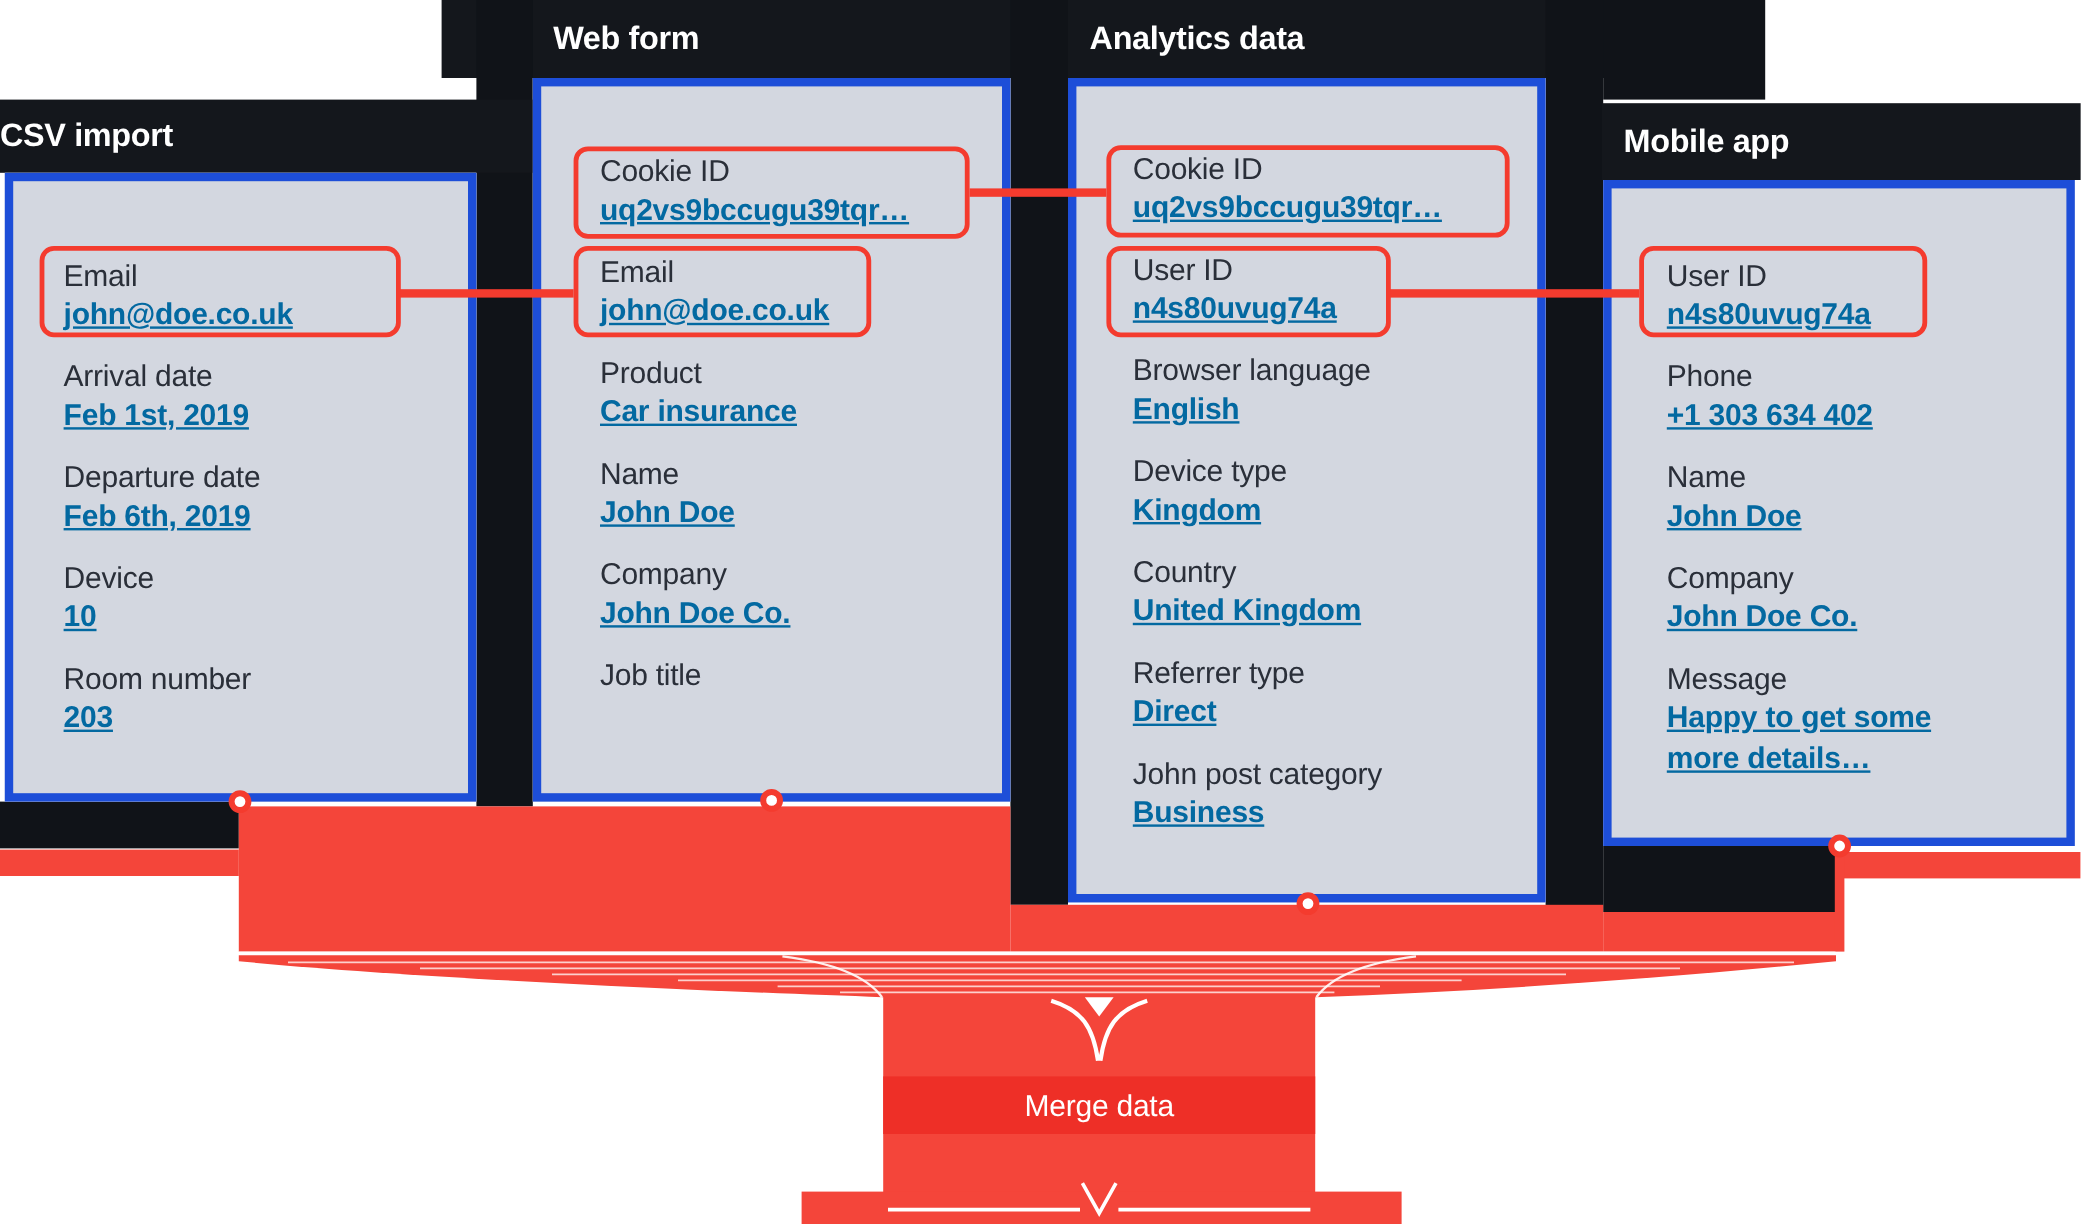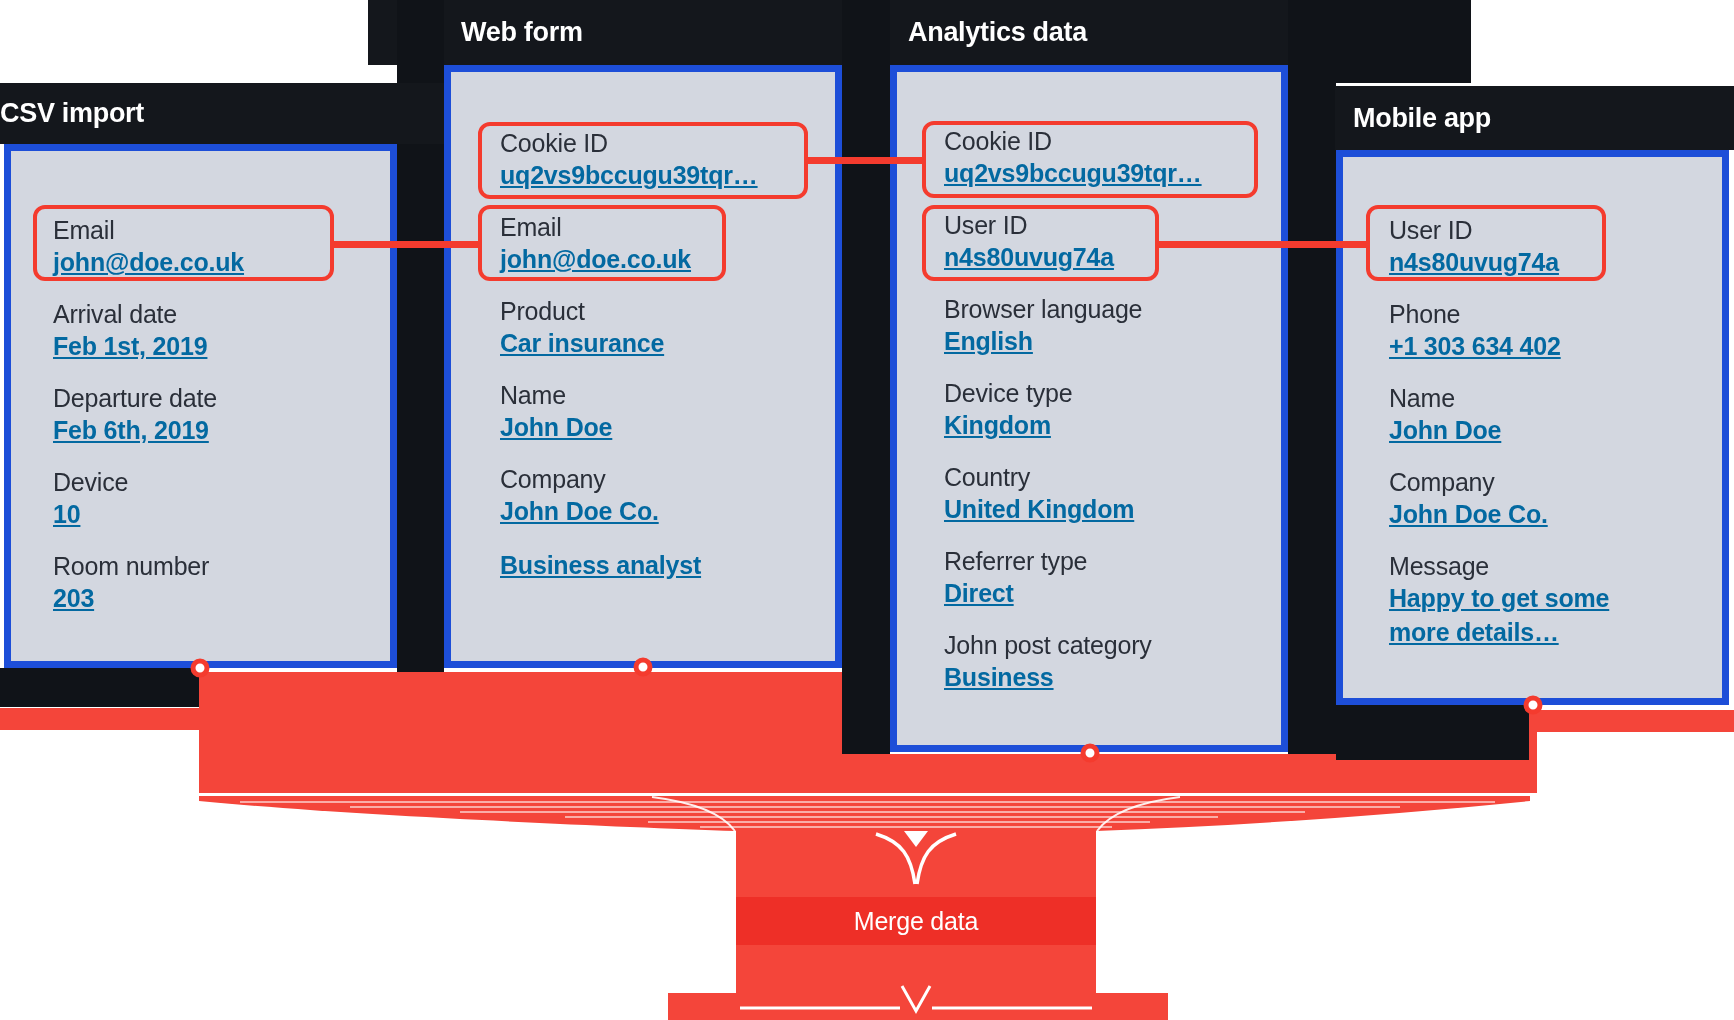--- a/index.html
+++ b/index.html
@@ -161,21 +161,21 @@
         </div>
         <div class="field">
           <span class="field-label">Name</span>
           <span class="field-value">John Doe</span>
         </div>
         <div class="field">
           <span class="field-label">Company</span>
           <span class="field-value">John Doe Co.</span>
         </div>
         <div class="field">
-          <span class="field-value">Business analyst</span>
+          <span class="field-label">Job title</span>
         </div>
       </div>
     <div class="card c3">
         <div class="field boxed">
           <span class="field-label">Cookie ID</span>
           <span class="field-value">uq2vs9bccugu39tqr…</span>
         </div>
         <div class="field boxed">
           <span class="field-label">User ID</span>
           <span class="field-value">n4s80uvug74a</span>

